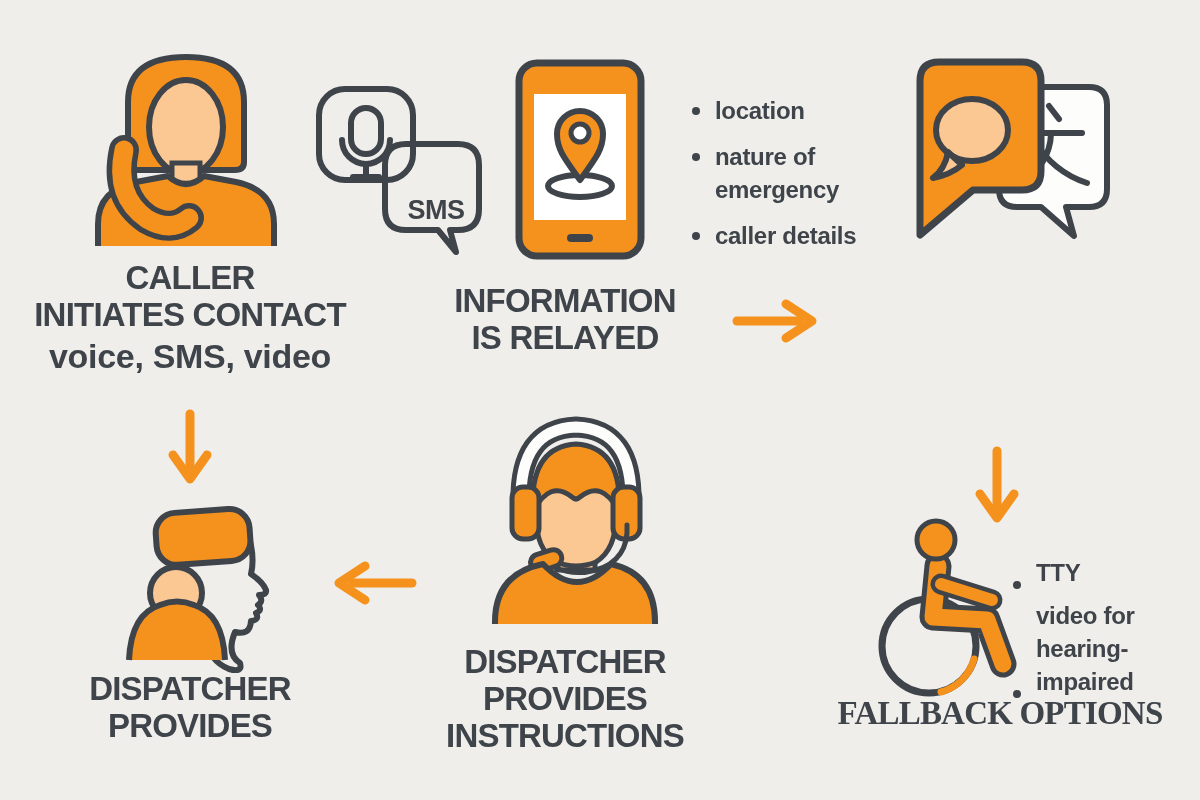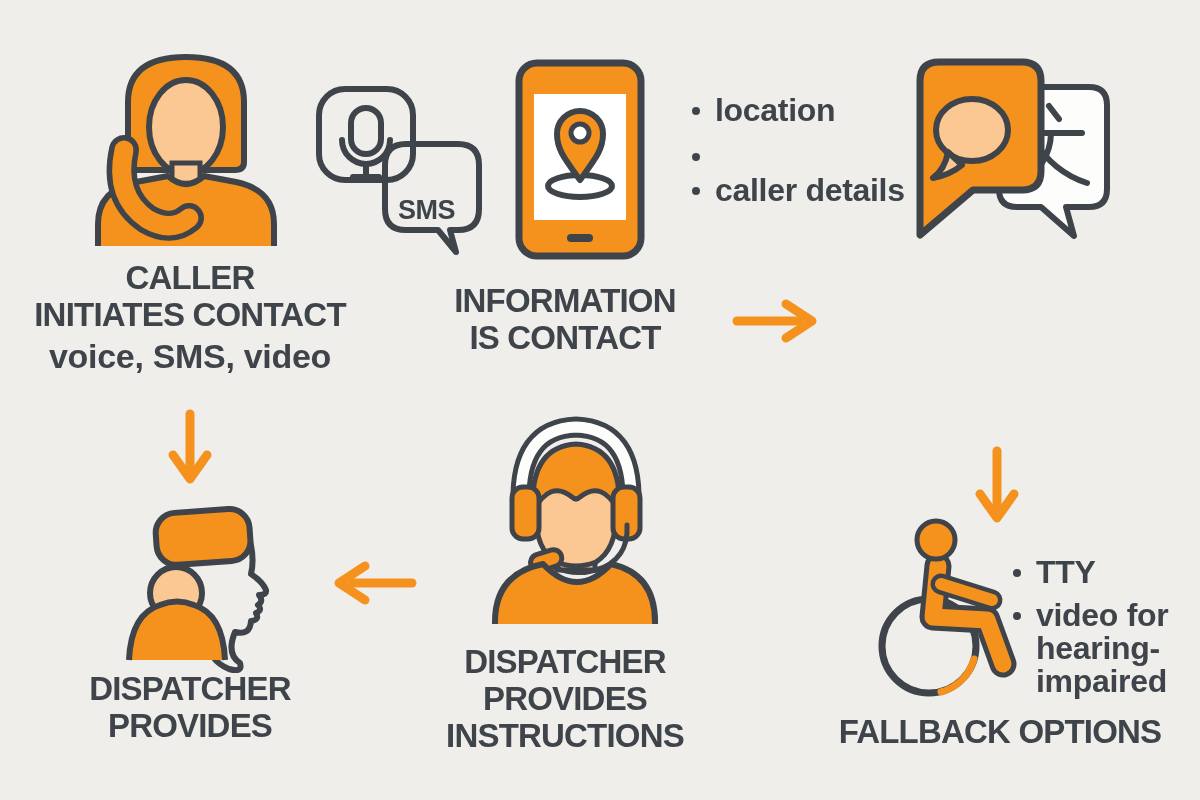--- a/index.html
+++ b/index.html
@@ -13,32 +13,32 @@
   .heading{
     font-weight:700;font-size:33px;line-height:37px;
     letter-spacing:-0.8px;white-space:pre-line;
   }
   .subheading{
     font-weight:700;font-size:34px;line-height:32px;
     letter-spacing:-0.3px;margin-top:7px;white-space:pre-line;
   }
   .sms-label{
     position:absolute;font-weight:700;font-size:27px;color:#3e444a;
-    text-align:left;letter-spacing:-0.5px;
+    text-align:center;letter-spacing:-0.5px;
   }
   .bullets{position:absolute;color:#3e444a;}
   .bullet-item{display:flex;align-items:flex-start;}
   .bullets.info .bullet-item{margin-bottom:13px;}
-  .bullets.fallback .bullet-item{margin-bottom:10px;}
+  .bullets.fallback .bullet-item{margin-bottom:10px;align-items:flex-end;}
   .dot{
     flex:none;width:8px;height:8px;border-radius:50%;
     background:#3e444a;margin:13px 15px 0 0;
   }
   .bullet-text{
-    font-weight:700;font-size:32px;line-height:33px;
+    font-weight:700;font-size:24px;line-height:33px;
     letter-spacing:-0.3px;white-space:pre-line;
   }
 </style>
 </head>
 <body>
 
 <div class="stage">
 
   <svg class="layer" width="1200" height="800" viewBox="0 0 1200 800">
 
@@ -142,30 +142,32 @@
   <span class="sms-label" style="left:398px;top:195px;width:76px;">SMS</span>
 
   <div class="label" style="left:10px;top:259px;width:360px;">
     <div class="heading">CALLER
 INITIATES CONTACT</div>
     <div class="subheading">voice, SMS, video</div>
   </div>
 
   <div class="label" style="left:405px;top:282px;width:320px;">
     <div class="heading">INFORMATION
-IS CONTACT</div>
+IS RELAYED</div>
   </div>
 
   <div class="bullets info" style="left:692px;top:94px;width:220px;">
     <div class="bullet-item">
       <span class="dot"></span>
       <span class="bullet-text">location</span>
     </div>
     <div class="bullet-item">
       <span class="dot"></span>
+      <span class="bullet-text">nature of
+emergency</span>
     </div>
     <div class="bullet-item">
       <span class="dot"></span>
       <span class="bullet-text">caller details</span>
     </div>
   </div>
 
 
   <div class="bullets fallback" style="left:1013px;top:556px;width:170px;">
     <div class="bullet-item">
@@ -173,21 +175,21 @@
       <span class="bullet-text">TTY</span>
     </div>
     <div class="bullet-item">
       <span class="dot"></span>
       <span class="bullet-text">video for
 hearing-
 impaired</span>
     </div>
   </div>
 
-  <div class="label" style="left:820px;top:713px;width:360px;">
+  <div class="label" style="left:820px;top:695px;width:360px;font-family:Liberation Serif, serif;">
     <div class="heading">FALLBACK OPTIONS</div>
   </div>
 
   <div class="label" style="left:405px;top:643px;width:320px;">
     <div class="heading">DISPATCHER
 PROVIDES
 INSTRUCTIONS</div>
   </div>
 
   <div class="label" style="left:10px;top:670px;width:360px;">

